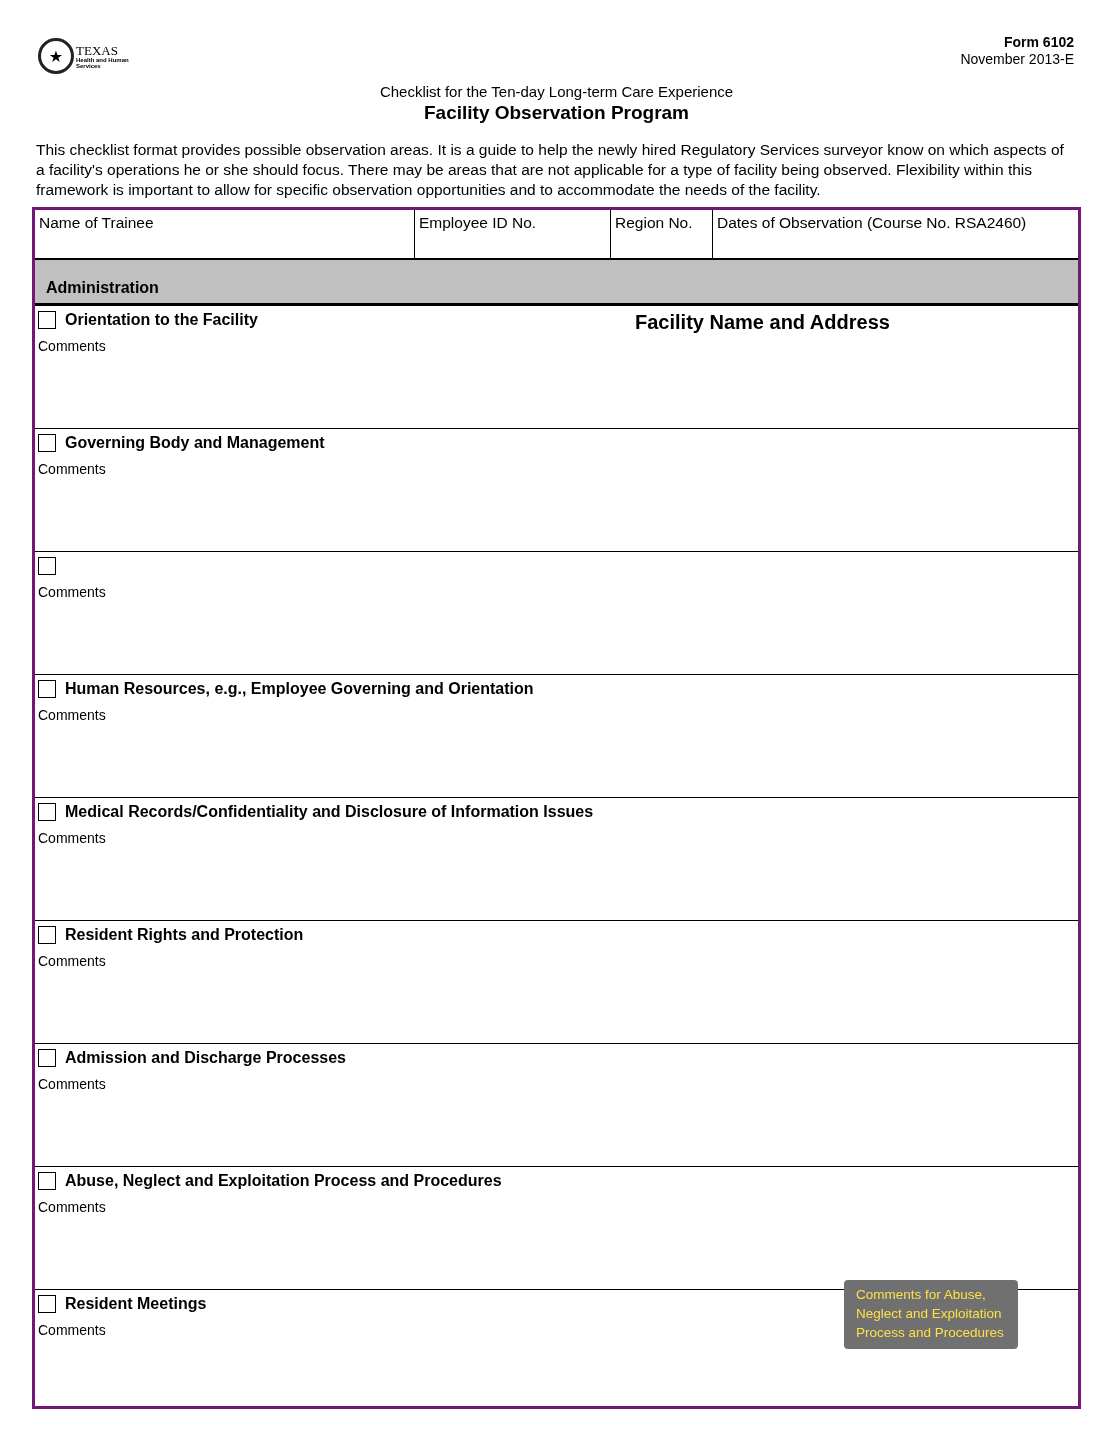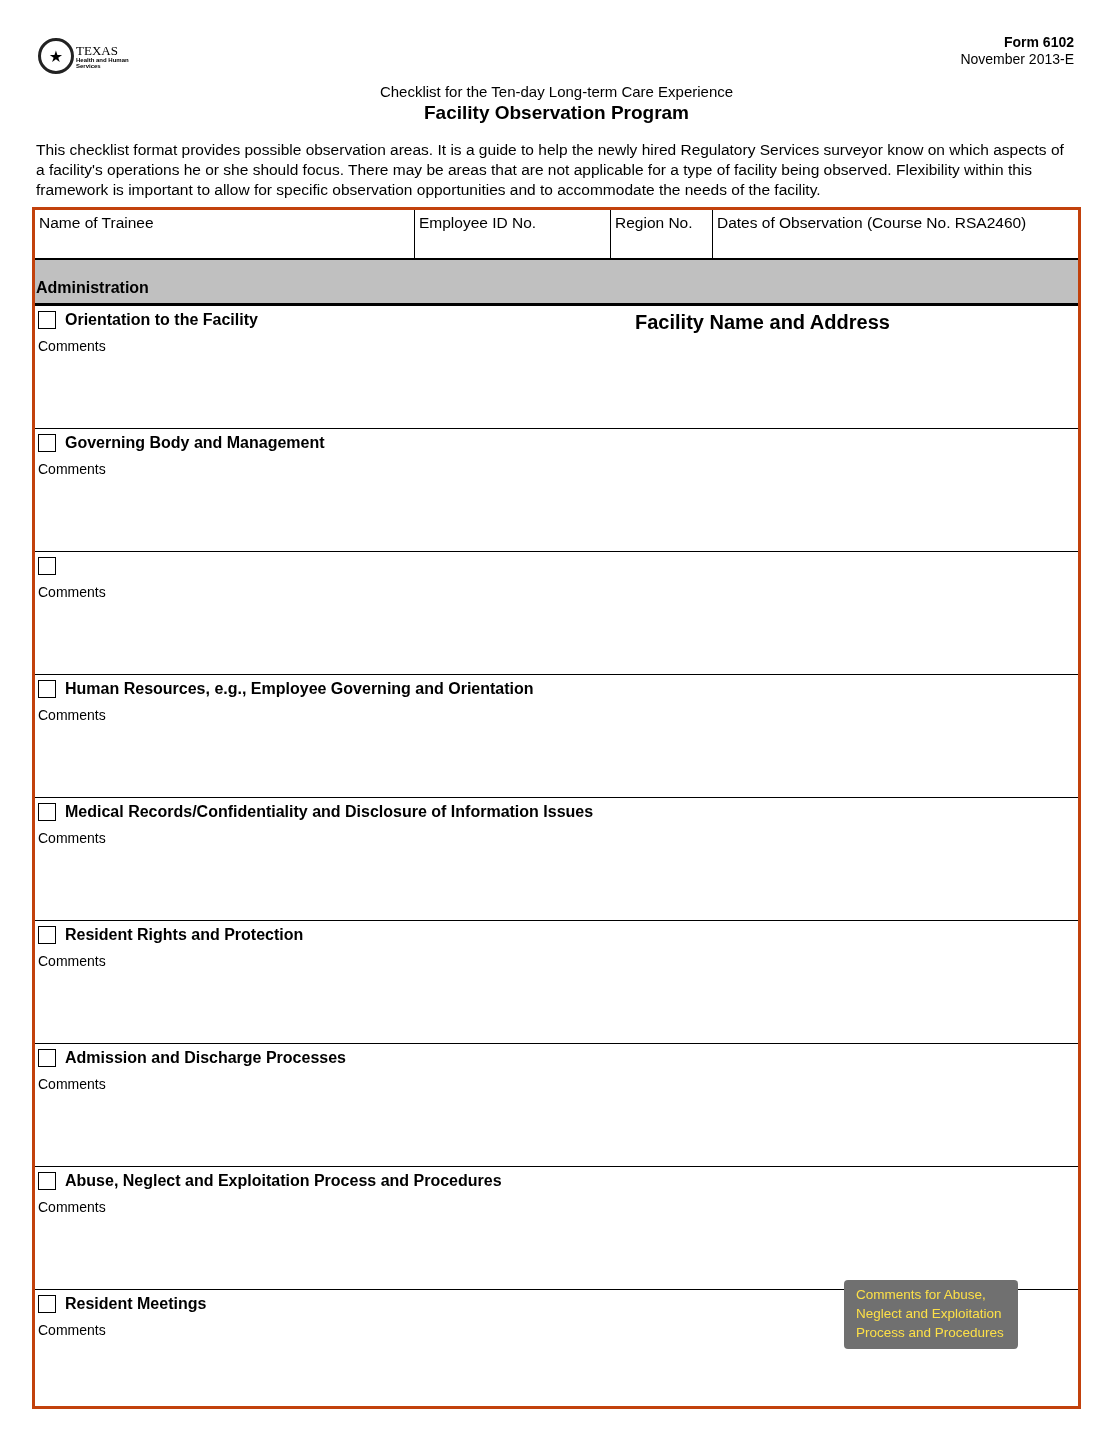--- a/index.html
+++ b/index.html
@@ -7,25 +7,25 @@
   .logo { position:absolute; left:38px; top:38px; display:flex; align-items:center; }
   .seal { width:36px; height:36px; border-radius:50%; border:3px solid #222; box-sizing:border-box; display:flex; align-items:center; justify-content:center; font-size:16px; }
   .logo-text { margin-left:2px; line-height:1; }
   .logo-text .t1 { font-family:"Liberation Serif", serif; font-size:13px; }
   .logo-text .t2 { font-size:6px; font-weight:bold; }
   .formno { position:absolute; right:39px; top:34px; text-align:right; font-size:14px; line-height:17px; }
   .formno .fn { font-weight:bold; }
   .subtitle { position:absolute; left:0; width:1113px; top:83px; text-align:center; font-size:15px; }
   .title { position:absolute; left:0; width:1113px; top:102px; text-align:center; font-size:19px; font-weight:bold; }
   .intro { position:absolute; left:36px; top:140px; width:1040px; font-size:15.5px; line-height:20px; }
-  .form { position:absolute; left:32px; top:207px; width:1049px; height:1202px; border:3px solid #c2410c; box-sizing:border-box; }
+  .form { position:absolute; left:32px; top:207px; width:1049px; height:1202px; border:3px solid #701a75; box-sizing:border-box; }
   .hdr { display:flex; height:48px; border-bottom:2px solid #000; }
   .hdr div { border-right:1px solid #000; padding:4px 4px; font-size:15.5px; box-sizing:border-box; }
   .hdr div:last-child { border-right:none; }
-  .section { height:46px; background:#c0c0c0; border-bottom:3px solid #000; display:flex; align-items:flex-end; padding-left:1px; padding-bottom:6px; box-sizing:border-box; font-weight:bold; font-size:16px; }
+  .section { height:46px; background:#c0c0c0; border-bottom:3px solid #000; display:flex; align-items:flex-end; padding-left:11px; padding-bottom:6px; box-sizing:border-box; font-weight:bold; font-size:16px; }
   .item { position:relative; height:123px; border-bottom:1px solid #000; box-sizing:border-box; }
   .item:last-child { border-bottom:none; }
   .cb { position:absolute; left:3px; top:5px; width:18px; height:18px; border:1px solid #000; box-sizing:border-box; background:#fff; }
   .ilabel { position:absolute; left:30px; top:5px; font-weight:bold; font-size:16px; }
   .icomm { position:absolute; left:3px; top:32px; font-size:14px; }
   .fac { position:absolute; left:600px; top:5px; font-weight:bold; font-size:20px; }
   .tooltip { position:absolute; left:844px; top:1280px; width:174px; height:69px; background:#707070; border-radius:4px; color:#fde047; font-size:13.5px; line-height:19px; padding:5px 12px; box-sizing:border-box; }
 </style>
 </head>
 <body>

